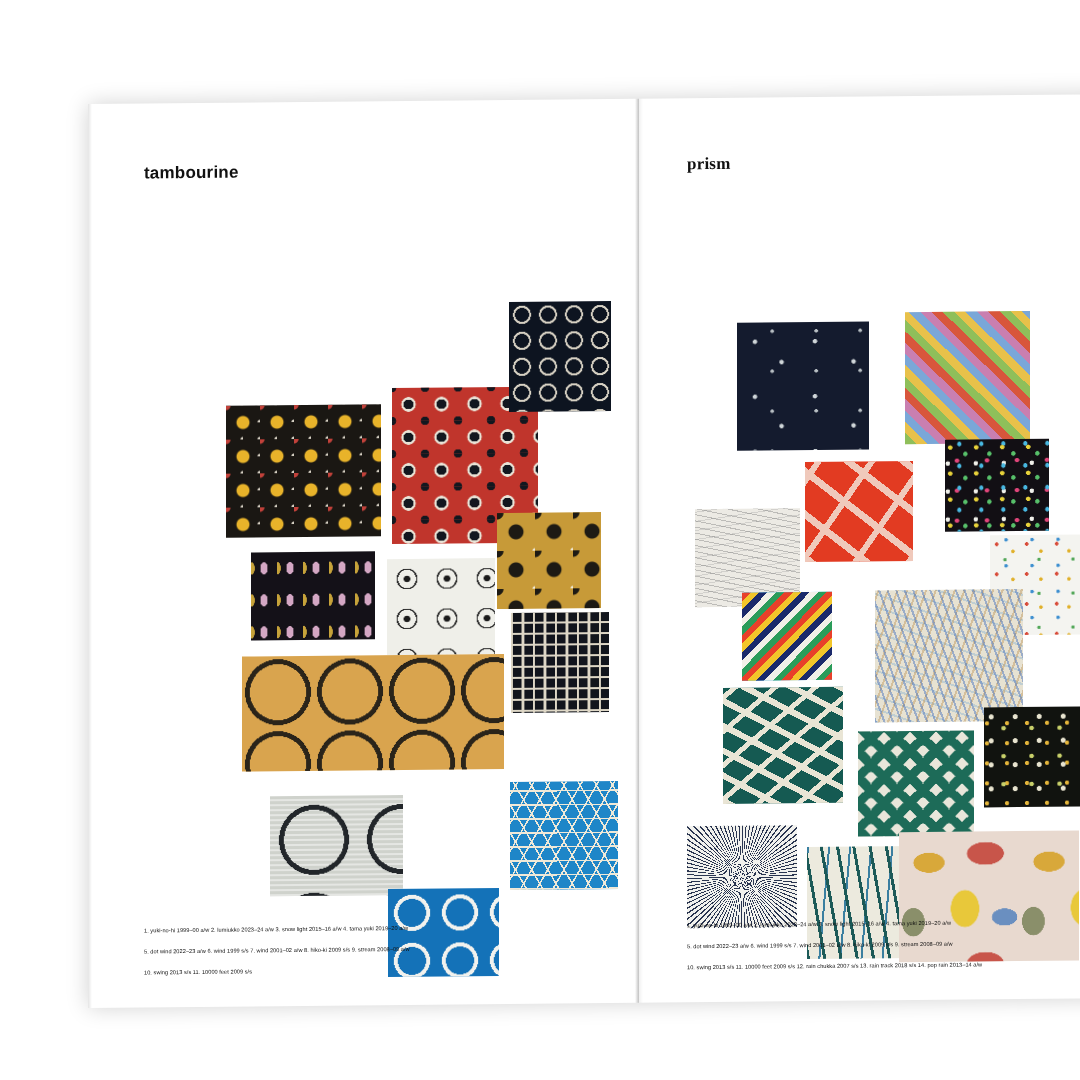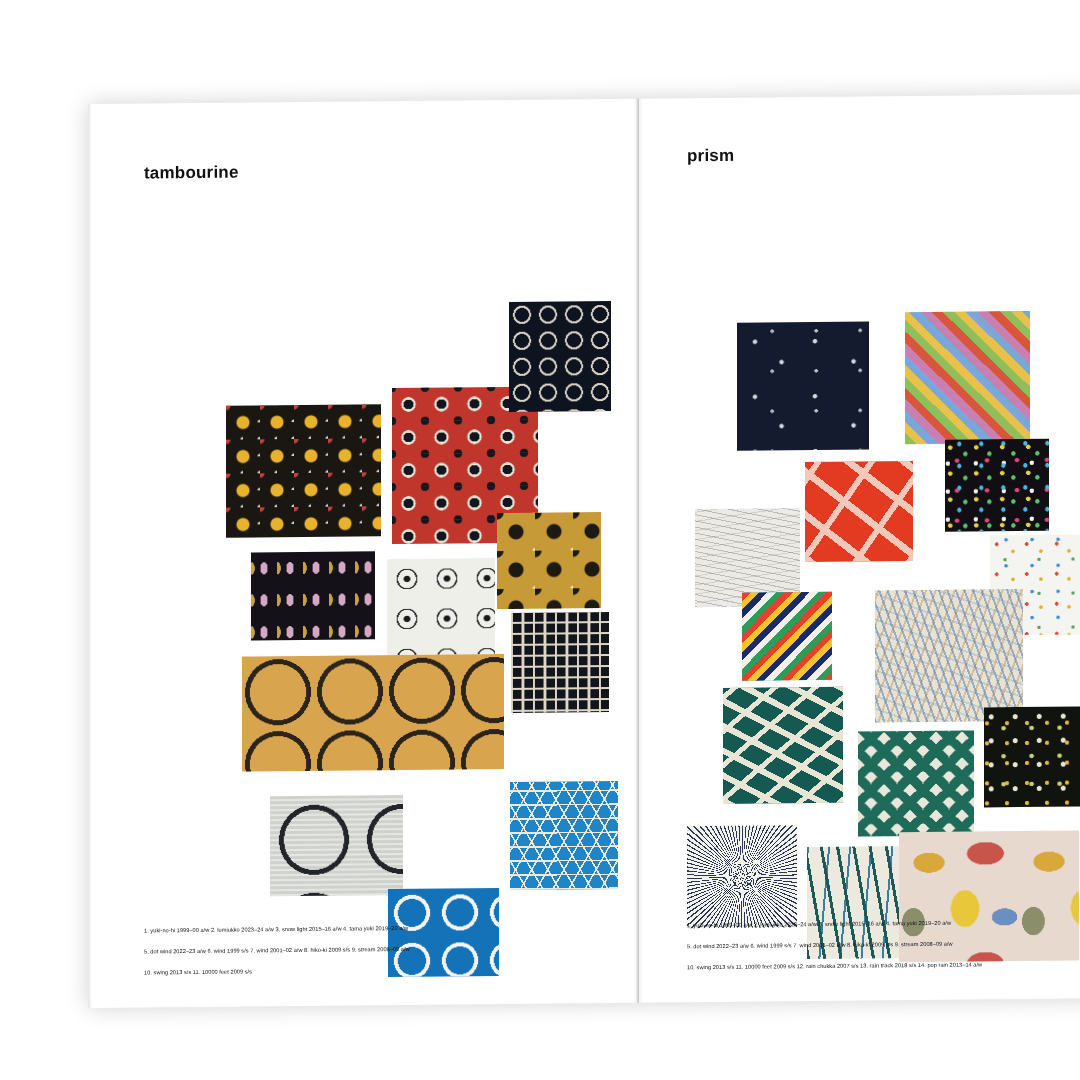--- a/index.html
+++ b/index.html
@@ -33,21 +33,21 @@
   #page-right{left:555px;width:485px;overflow:hidden;}
 
   .page-title{
     position:absolute;
     font-weight:bold;
     font-size:17px;
     letter-spacing:.2px;
     color:#111;
   }
   #title-left{left:56px;top:60px;}
-  #title-right{left:44px;top:48px;}
+  #title-right{left:44px;top:56px;font-family:Liberation Serif, serif;}
 
   .swatch{
     position:absolute;
     overflow:hidden;
     background:#ddd;
   }
   .caption{
     position:absolute;
     font-size:5.6px;
     line-height:1.85;

